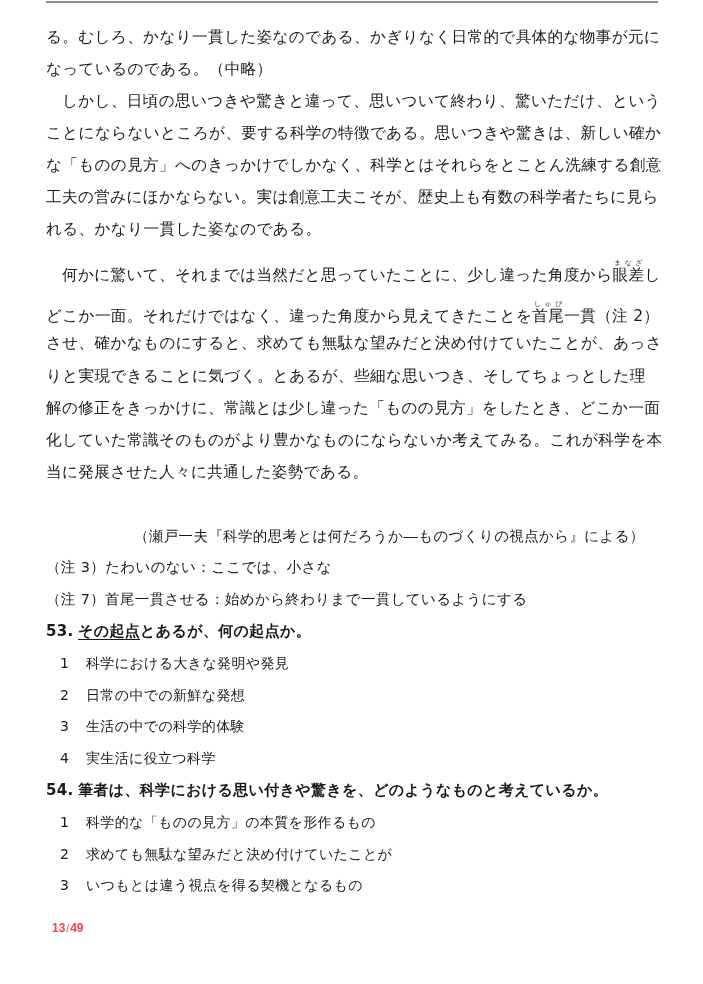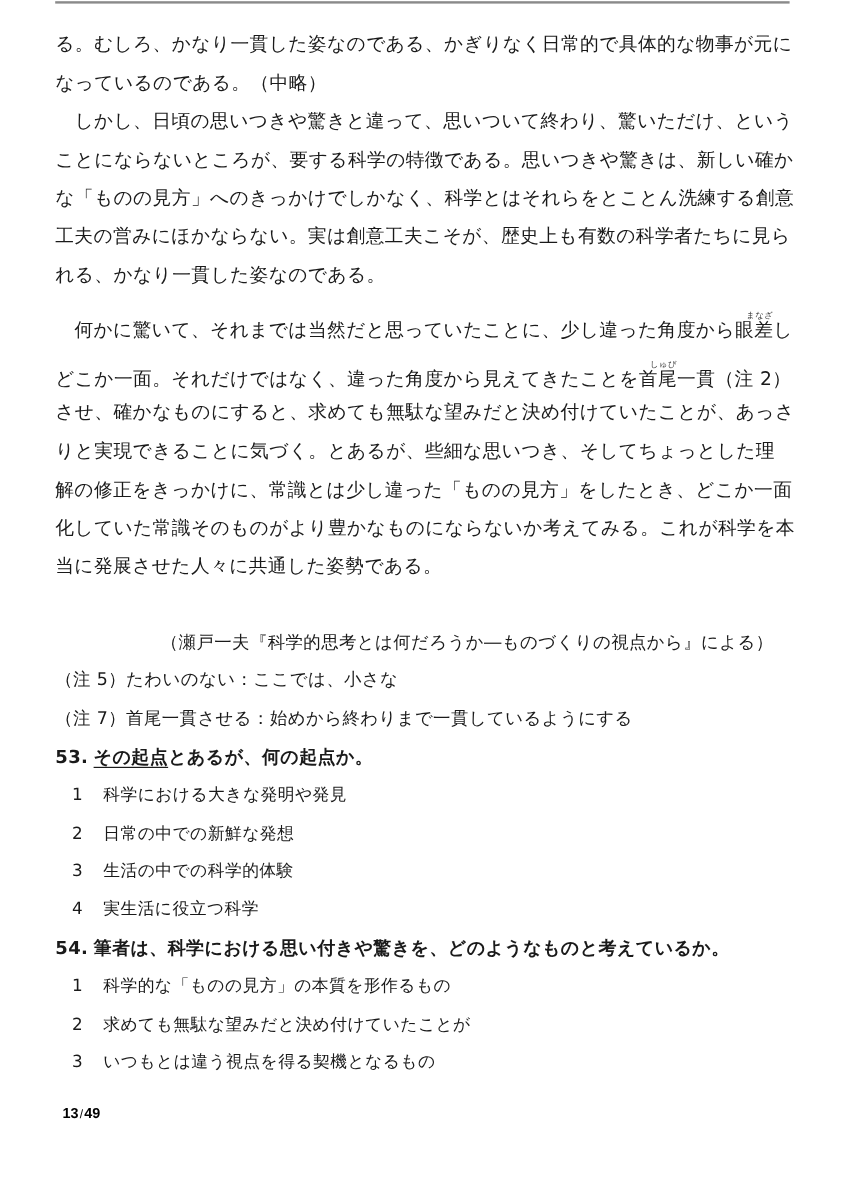--- a/index.html
+++ b/index.html
@@ -10,31 +10,31 @@
     .top-rule {
       position: absolute; left: 46px; top: 1px; width: 612px; height: 2px;
       background: #8a8a8a;
     }
     .line {
       position: absolute; left: 46px; font-size: 15.6px; line-height: 20px;
       white-space: nowrap; letter-spacing: 0.35px; color: #1a1a1a;
     }
     .indent { left: 62px; }
     ruby { ruby-position: over; }
-    rt { font-size: 7px; color: #333; text-align: right; }
+    rt { font-size: 7px; color: #333; }
     .attribution { left: 134px; }
     .note { left: 46px; font-size: 14.5px; }
     .question { font-weight: bold; font-size: 15px; }
     .q-num { display: inline-block; width: 32px; }
     .underline { text-decoration: underline; text-underline-offset: 3px; font-family: Liberation Mono, monospace; }
     .choice { left: 60px; font-size: 14px; }
     .choice-num { display: inline-block; width: 26px; }
     .page-number {
       position: absolute; left: 52px; top: 921px; font-size: 12px;
-      font-weight: bold; font-family: "Liberation Sans", sans-serif; color: #000000;
+      font-weight: bold; font-family: "Liberation Sans", sans-serif; color: #ef4444;
     }
     .page-number .sep { font-weight: normal; font-size: 10px; margin: 0 1px; }
   </style>
 </head>
 <body>
 
 <div class="top-rule"></div>
 
 <div>
   <div class="line" style="top:27px">る。むしろ、かなり一貫した姿なのである、かぎりなく日常的で具体的な物事が元に</div>
@@ -52,21 +52,21 @@
   <div class="line" style="top:333px">させ、確かなものにすると、求めても無駄な望みだと決め付けていたことが、あっさ</div>
   <div class="line" style="top:366px">りと実現できることに気づく。とあるが、些細な思いつき、そしてちょっとした理</div>
   <div class="line" style="top:398px">解の修正をきっかけに、常識とは少し違った「ものの見方」をしたとき、どこか一面</div>
   <div class="line" style="top:430px">化していた常識そのものがより豊かなものにならないか考えてみる。これが科学を本</div>
   <div class="line" style="top:462px">当に発展させた人々に共通した姿勢である。</div>
 
   <div class="line attribution" style="top:526px; font-size:14.5px;">（瀬戸一夫『科学的思考とは何だろうか―ものづくりの視点から』による）</div>
 </div>
 
 <div>
-  <div class="line note" style="top:557px">（注 5）たわいのない：ここでは、小さな</div>
+  <div class="line note" style="top:557px">（注 3）たわいのない：ここでは、小さな</div>
   <div class="line note" style="top:589px">（注 7）首尾一貫させる：始めから終わりまで一貫しているようにする</div>
 </div>
 
 <div>
   <div class="line question" style="top:621px"><span class="q-num">53.</span><span class="underline">その起点</span><span>とあるが、何の起点か。</span></div>
   <div class="line choice" style="top:653px"><span class="choice-num">1</span><span>科学における大きな発明や発見</span></div>
   <div class="line choice" style="top:685px"><span class="choice-num">2</span><span>日常の中での新鮮な発想</span></div>
   <div class="line choice" style="top:716px"><span class="choice-num">3</span><span>生活の中での科学的体験</span></div>
   <div class="line choice" style="top:748px"><span class="choice-num">4</span><span>実生活に役立つ科学</span></div>
 </div>

